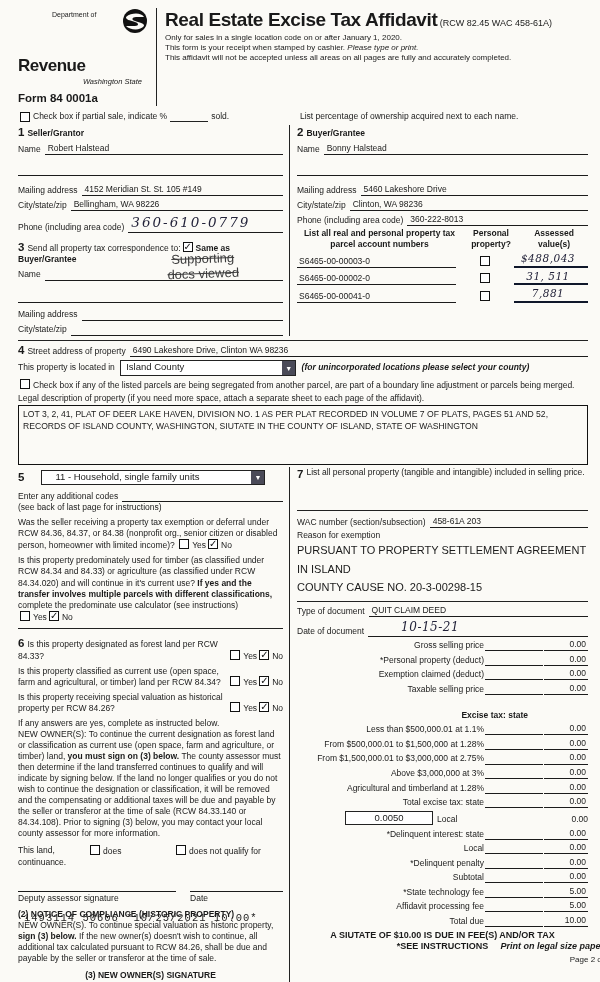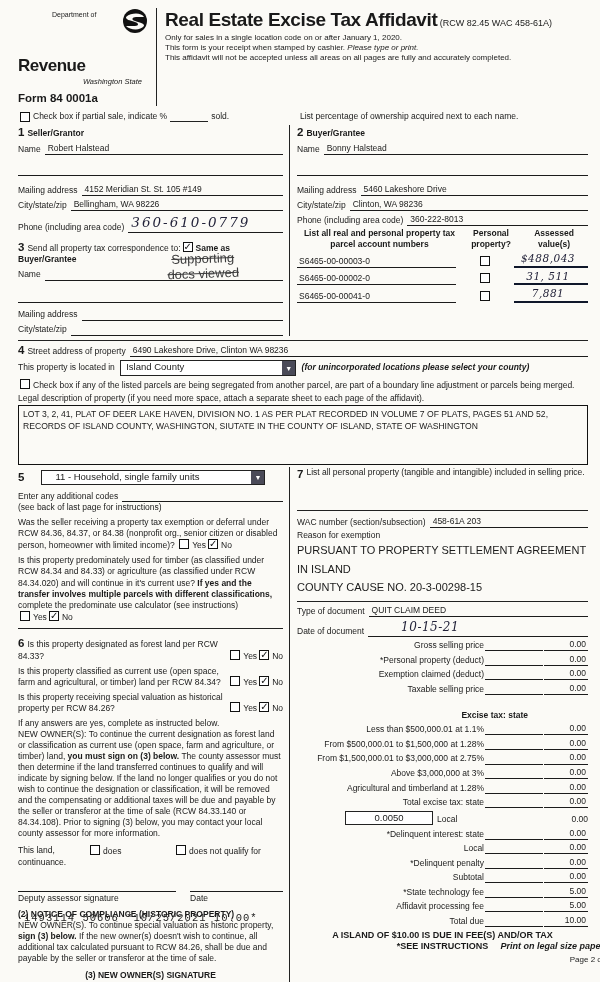--- a/index.html
+++ b/index.html
@@ -432,21 +432,21 @@
             <span class="tfill"></span>
             <span class="tv">5.00</span>
           </div>
         <div class="trow">
             <span class="tl">Total due</span>
             <span class="tfill"></span>
             <span class="tv">10.00</span>
           </div>
 
         <div class="minnote">
-            <div>A ISLAND OF $10.00 IS DUE IN FEE(S) AND/OR TAX</div>
+            <div>A SIUTATE OF $10.00 IS DUE IN FEE(S) AND/OR TAX</div>
             <div>*SEE INSTRUCTIONS</div>
           </div>
       </div>
     </div>
   </div>
 
   <div class="receipt">1493114 50606 *10/25/2021 10.00*</div>
   <div class="printnote">Print on legal size paper</div>
   <div class="pageno">Page 2 of</div>
 

